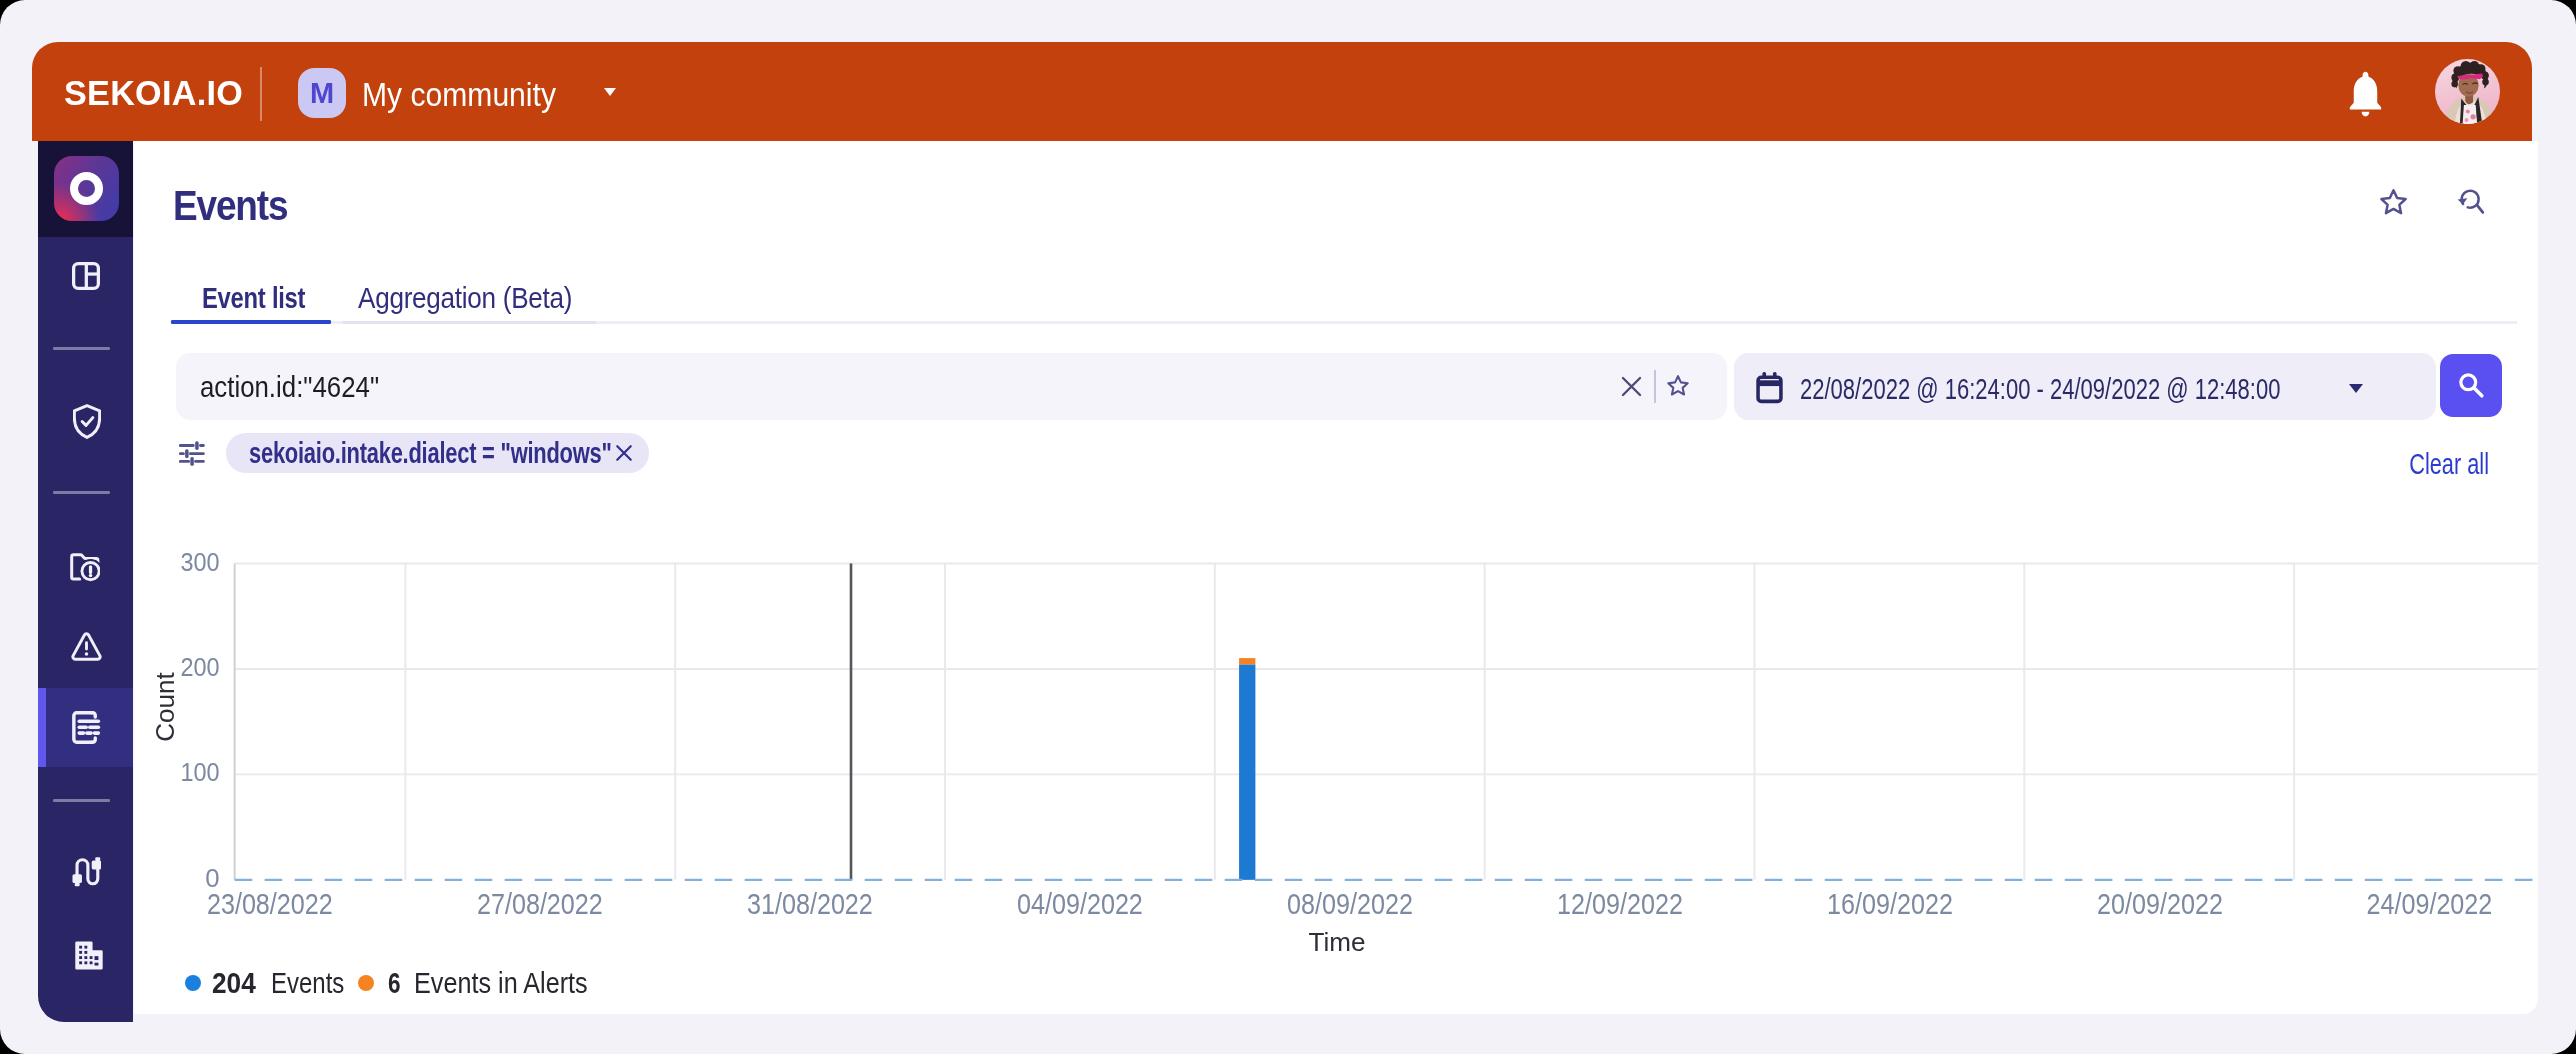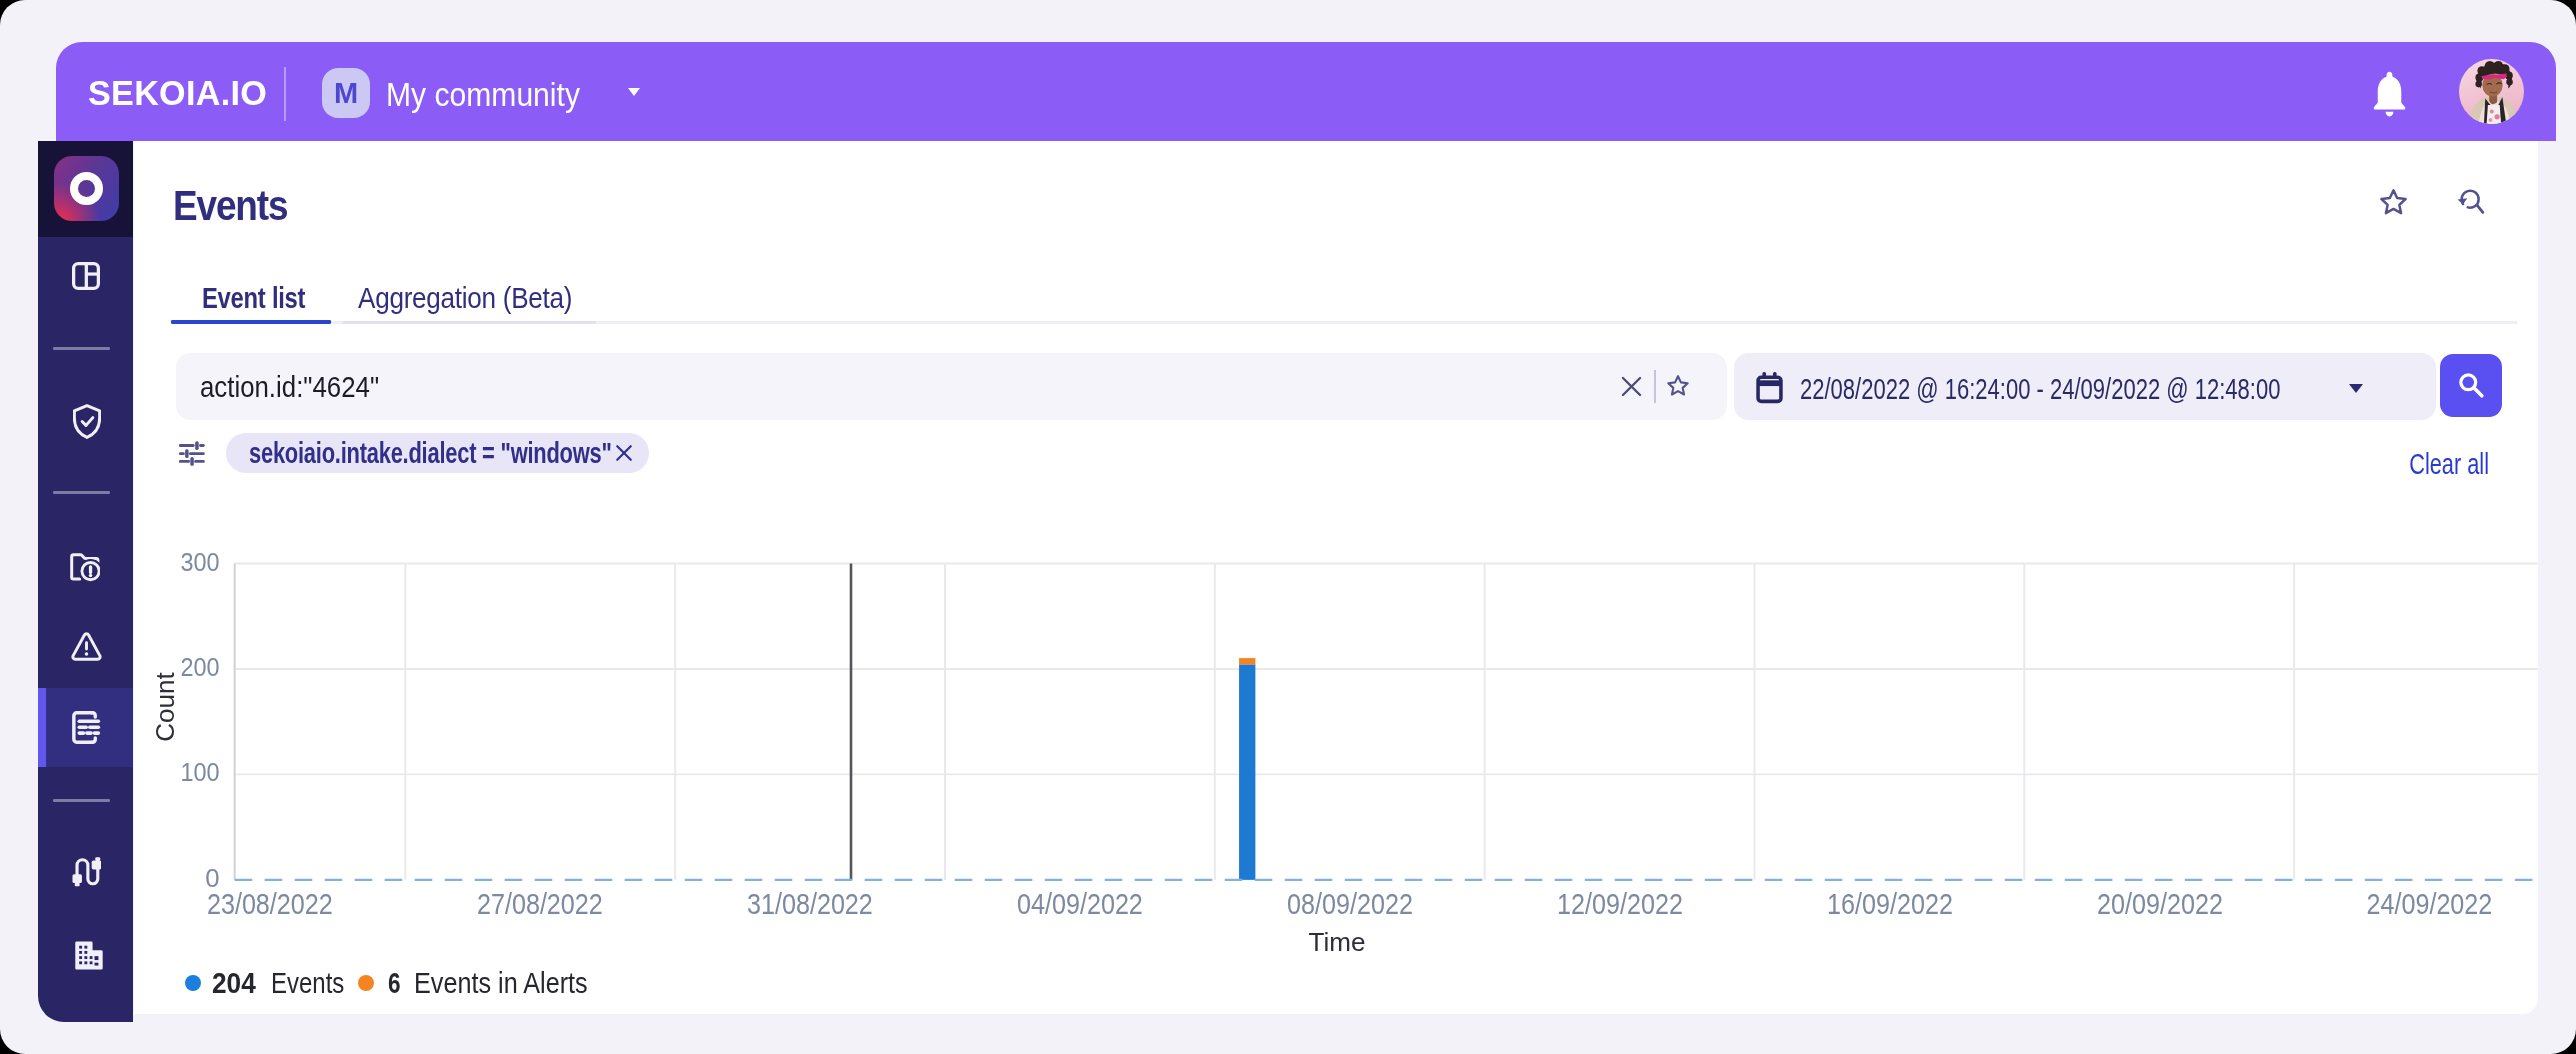--- a/index.html
+++ b/index.html
@@ -1,19 +1,19 @@
 <!DOCTYPE html>
 <html style="font-size:10.4px"><head>
 <meta charset="utf-8">
 <style>
 * { margin:0; padding:0; box-sizing:border-box; }
 html,body { width:2576px; height:1054px; background:#000; font-family:"Liberation Sans",sans-serif; }
 .card { position:absolute; left:0; top:0; width:2576px; height:1054px; background:#f3f2f9; border-radius:25px; overflow:hidden; }
 .abs { position:absolute; }
-.nav { position:absolute; left:56px; top:42px; width:2500px; height:99px; background:#8b5cf6; border-radius:26px 26px 0 0; }
+.nav { position:absolute; left:32px; top:42px; width:2500px; height:99px; background:#c2410c; border-radius:26px 26px 0 0; }
 .side { position:absolute; left:38px; top:141px; width:95px; height:881px; background:#2a2666; border-radius:0 0 0 26px; }
 .logoblk { position:absolute; left:0; top:0; width:95px; height:96px; background:#171338; }
 .tile { position:absolute; left:16.3px; top:15px; width:65px; height:65px; border-radius:18px;
   background:radial-gradient(65px 65px at 10% 100%, #ee2d52 0%, rgba(238,45,82,0) 60%), linear-gradient(125deg, #8b2f85 0%, #5b3796 45%, #3e3cab 100%); }
 .oring { position:absolute; left:15.7px; top:15.7px; width:33px; height:33px; border-radius:50%; border:8.8px solid #fff; }
 .main { position:absolute; left:134px; top:141px; width:2404px; height:873px; background:#ffffff; border-radius:0 0 15.7px 0; }
 .brand { position:absolute; left:32px; top:33px; color:#fff; font-size:35px; font-weight:800; letter-spacing:0.3px; line-height:35px; transform:scaleX(0.976); transform-origin:0 0; }
 .navdiv { position:absolute; left:228px; top:25px; width:2px; height:54px; background:rgba(255,255,255,0.38); }
 .mchip { position:absolute; left:266px; top:26px; width:48px; height:50px; border-radius:16.3px; background:#cbc9f4;
   display:flex; align-items:center; justify-content:center; color:#4f46cf; font-size:29px; font-weight:700; }

